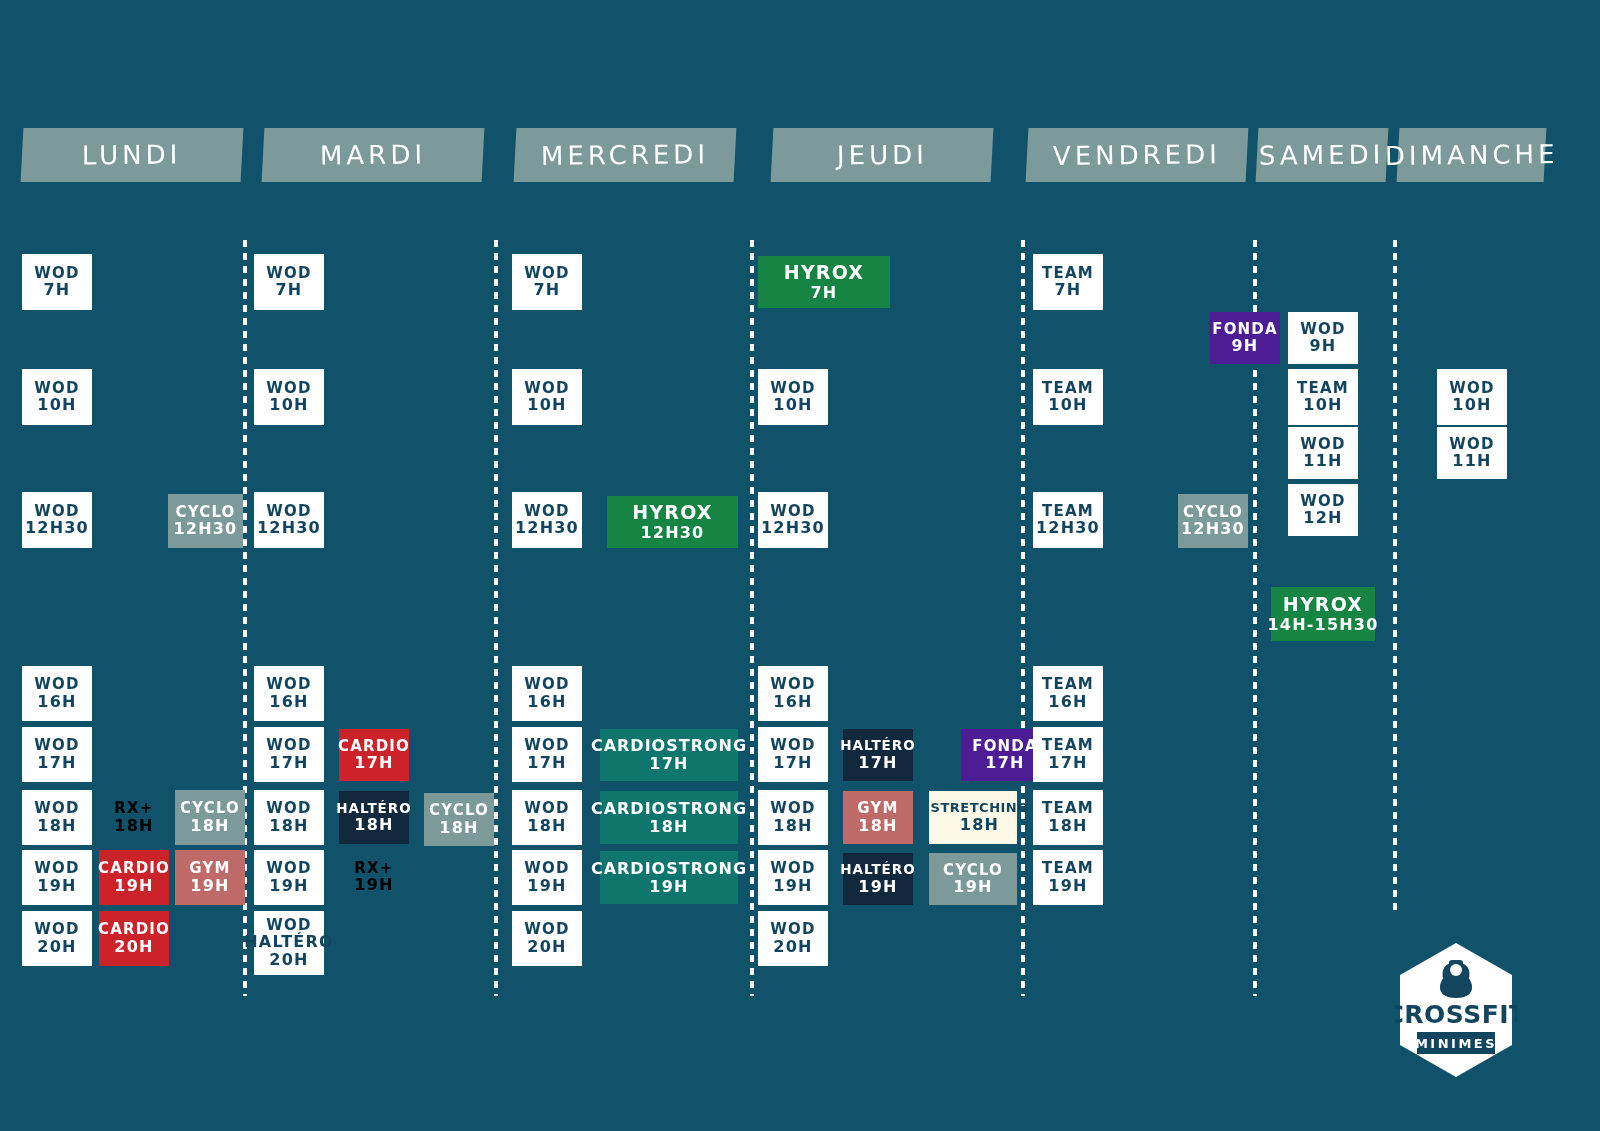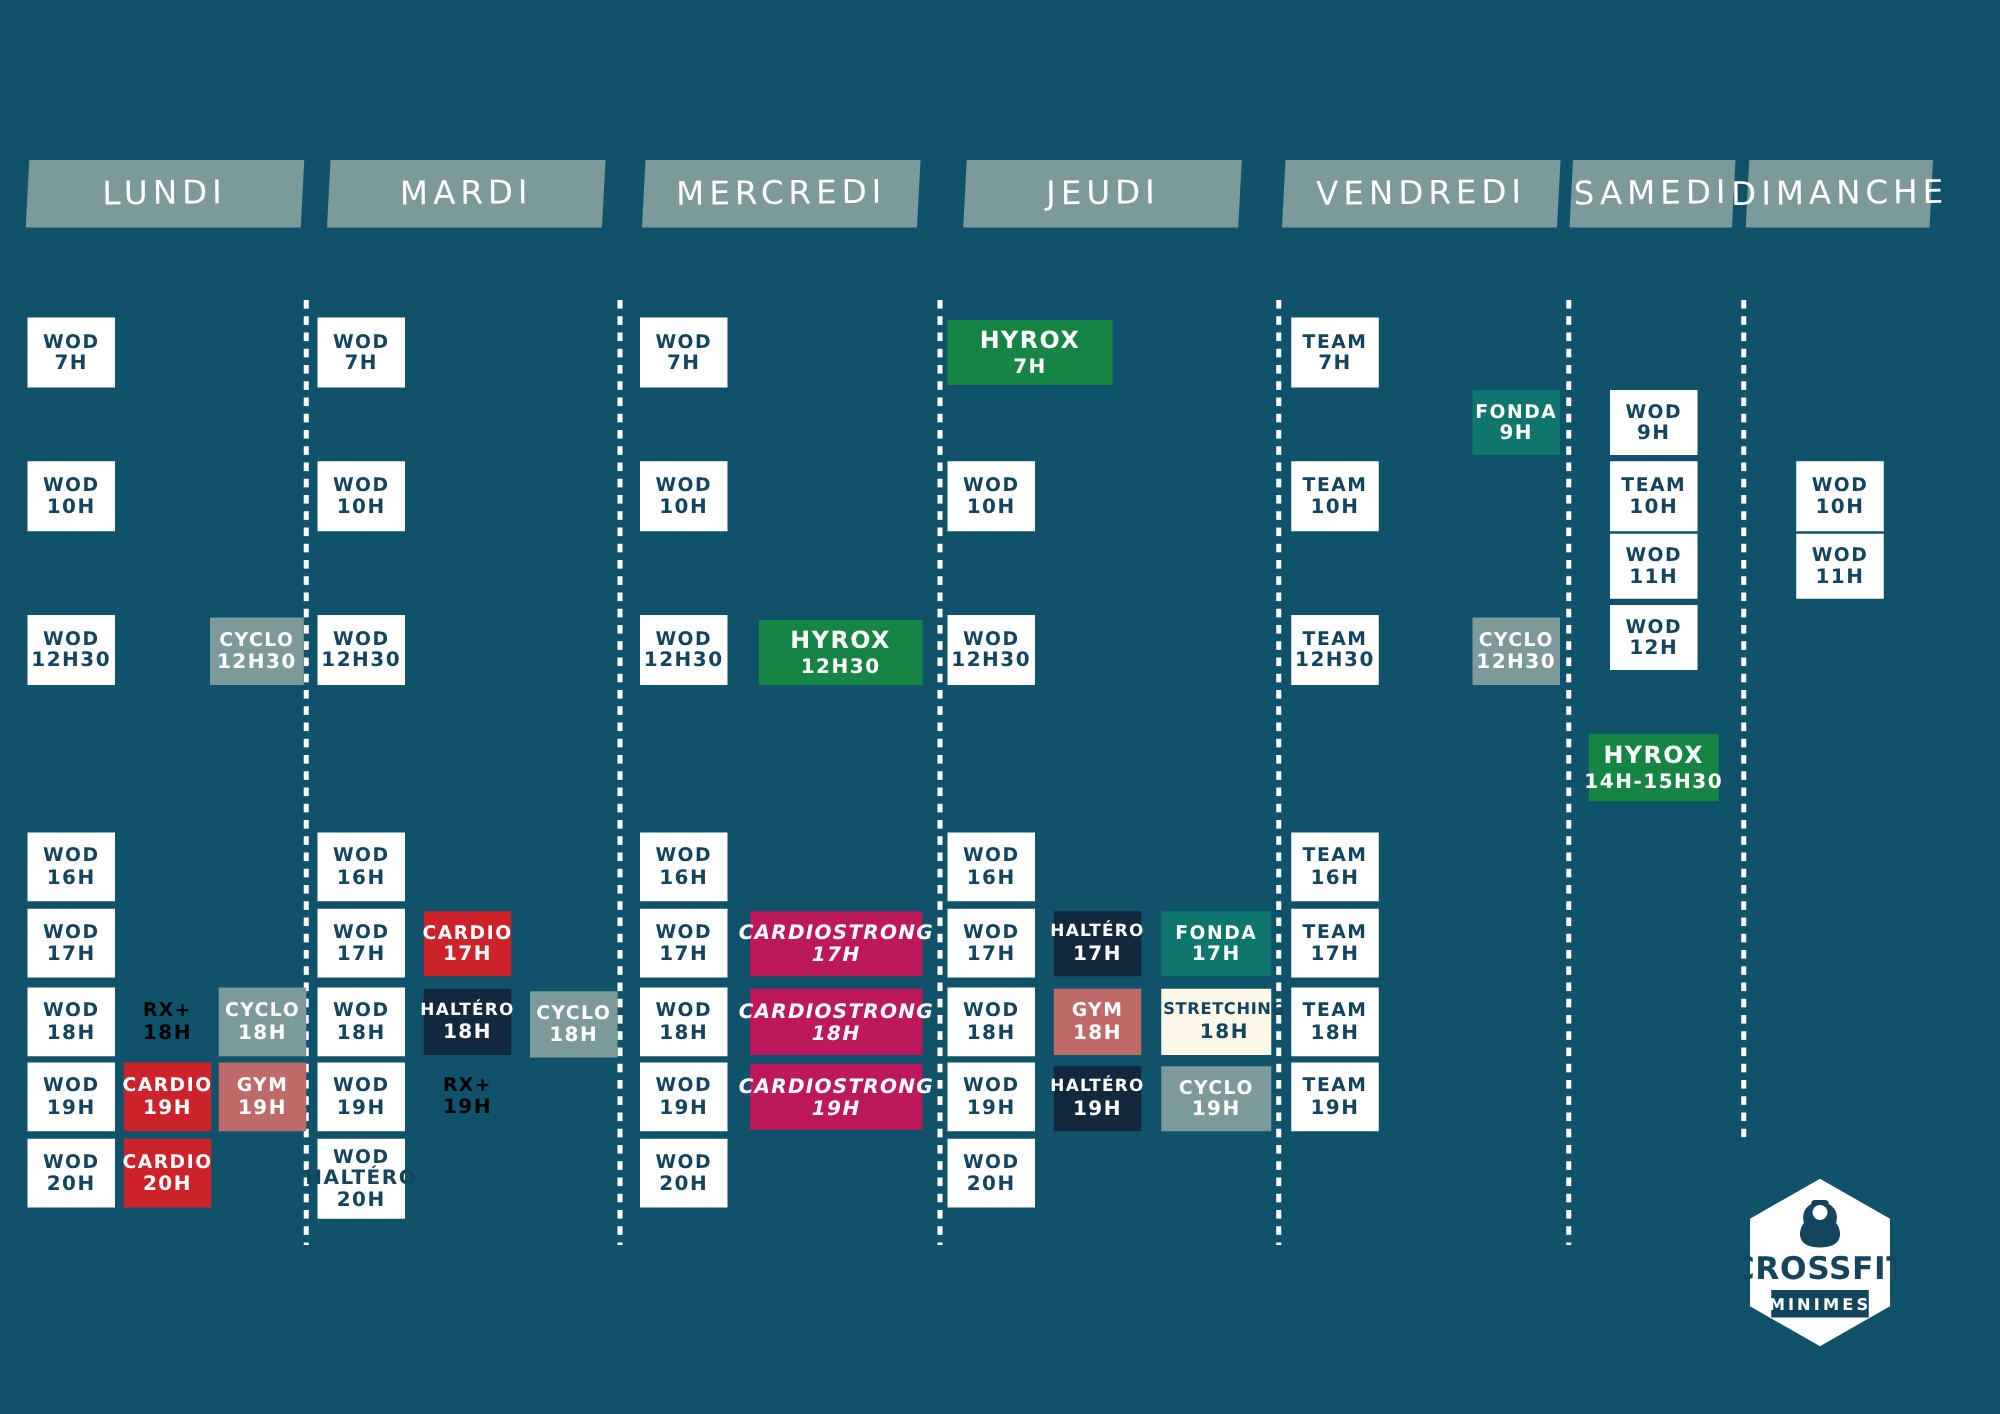--- a/index.html
+++ b/index.html
@@ -51,22 +51,22 @@
   .card .l2{font-size:16px;display:block;white-space:nowrap;}
   .card .l3{font-size:16px;display:block;white-space:nowrap;}
 
   .c-wod{background:#FFFFFF;color:#14455F;}
   .c-team{background:#FFFFFF;color:#14455F;}
   .c-cyclo{background:#7C9A99;color:#FFFFFF;}
   .c-cardio{background:#CC2229;color:#FFFFFF;}
   .c-gym{background:#BD6A68;color:#FFFFFF;}
   .c-haltero{background:#12283D;color:#FFFFFF;}
   .c-hyrox{background:#168544;color:#FFFFFF;}
-  .c-cardiostrong{background:#be185d;color:#FFFFFF;font-style:italic;}
-  .c-fonda{background:#0f766e;color:#FFFFFF;}
+  .c-cardiostrong{background:#0f766e;color:#FFFFFF;}
+  .c-fonda{background:#4c1d95;color:#FFFFFF;margin-left:32px;}
   .c-stretching{background:#FDF8E8;color:#14455F;padding-left:16px;}
 
   .c-cardiostrong .l1{font-size:16px;letter-spacing:1px;}
   .c-stretching .l1{font-size:13px;letter-spacing:0.5px;}
   .c-haltero .l1{font-size:13.5px;letter-spacing:1px;}
   .c-hyrox .l1{font-size:19px;}
 
   
   #logo{position:absolute;left:1395px;top:940px;width:122px;height:140px;}
 </style>

